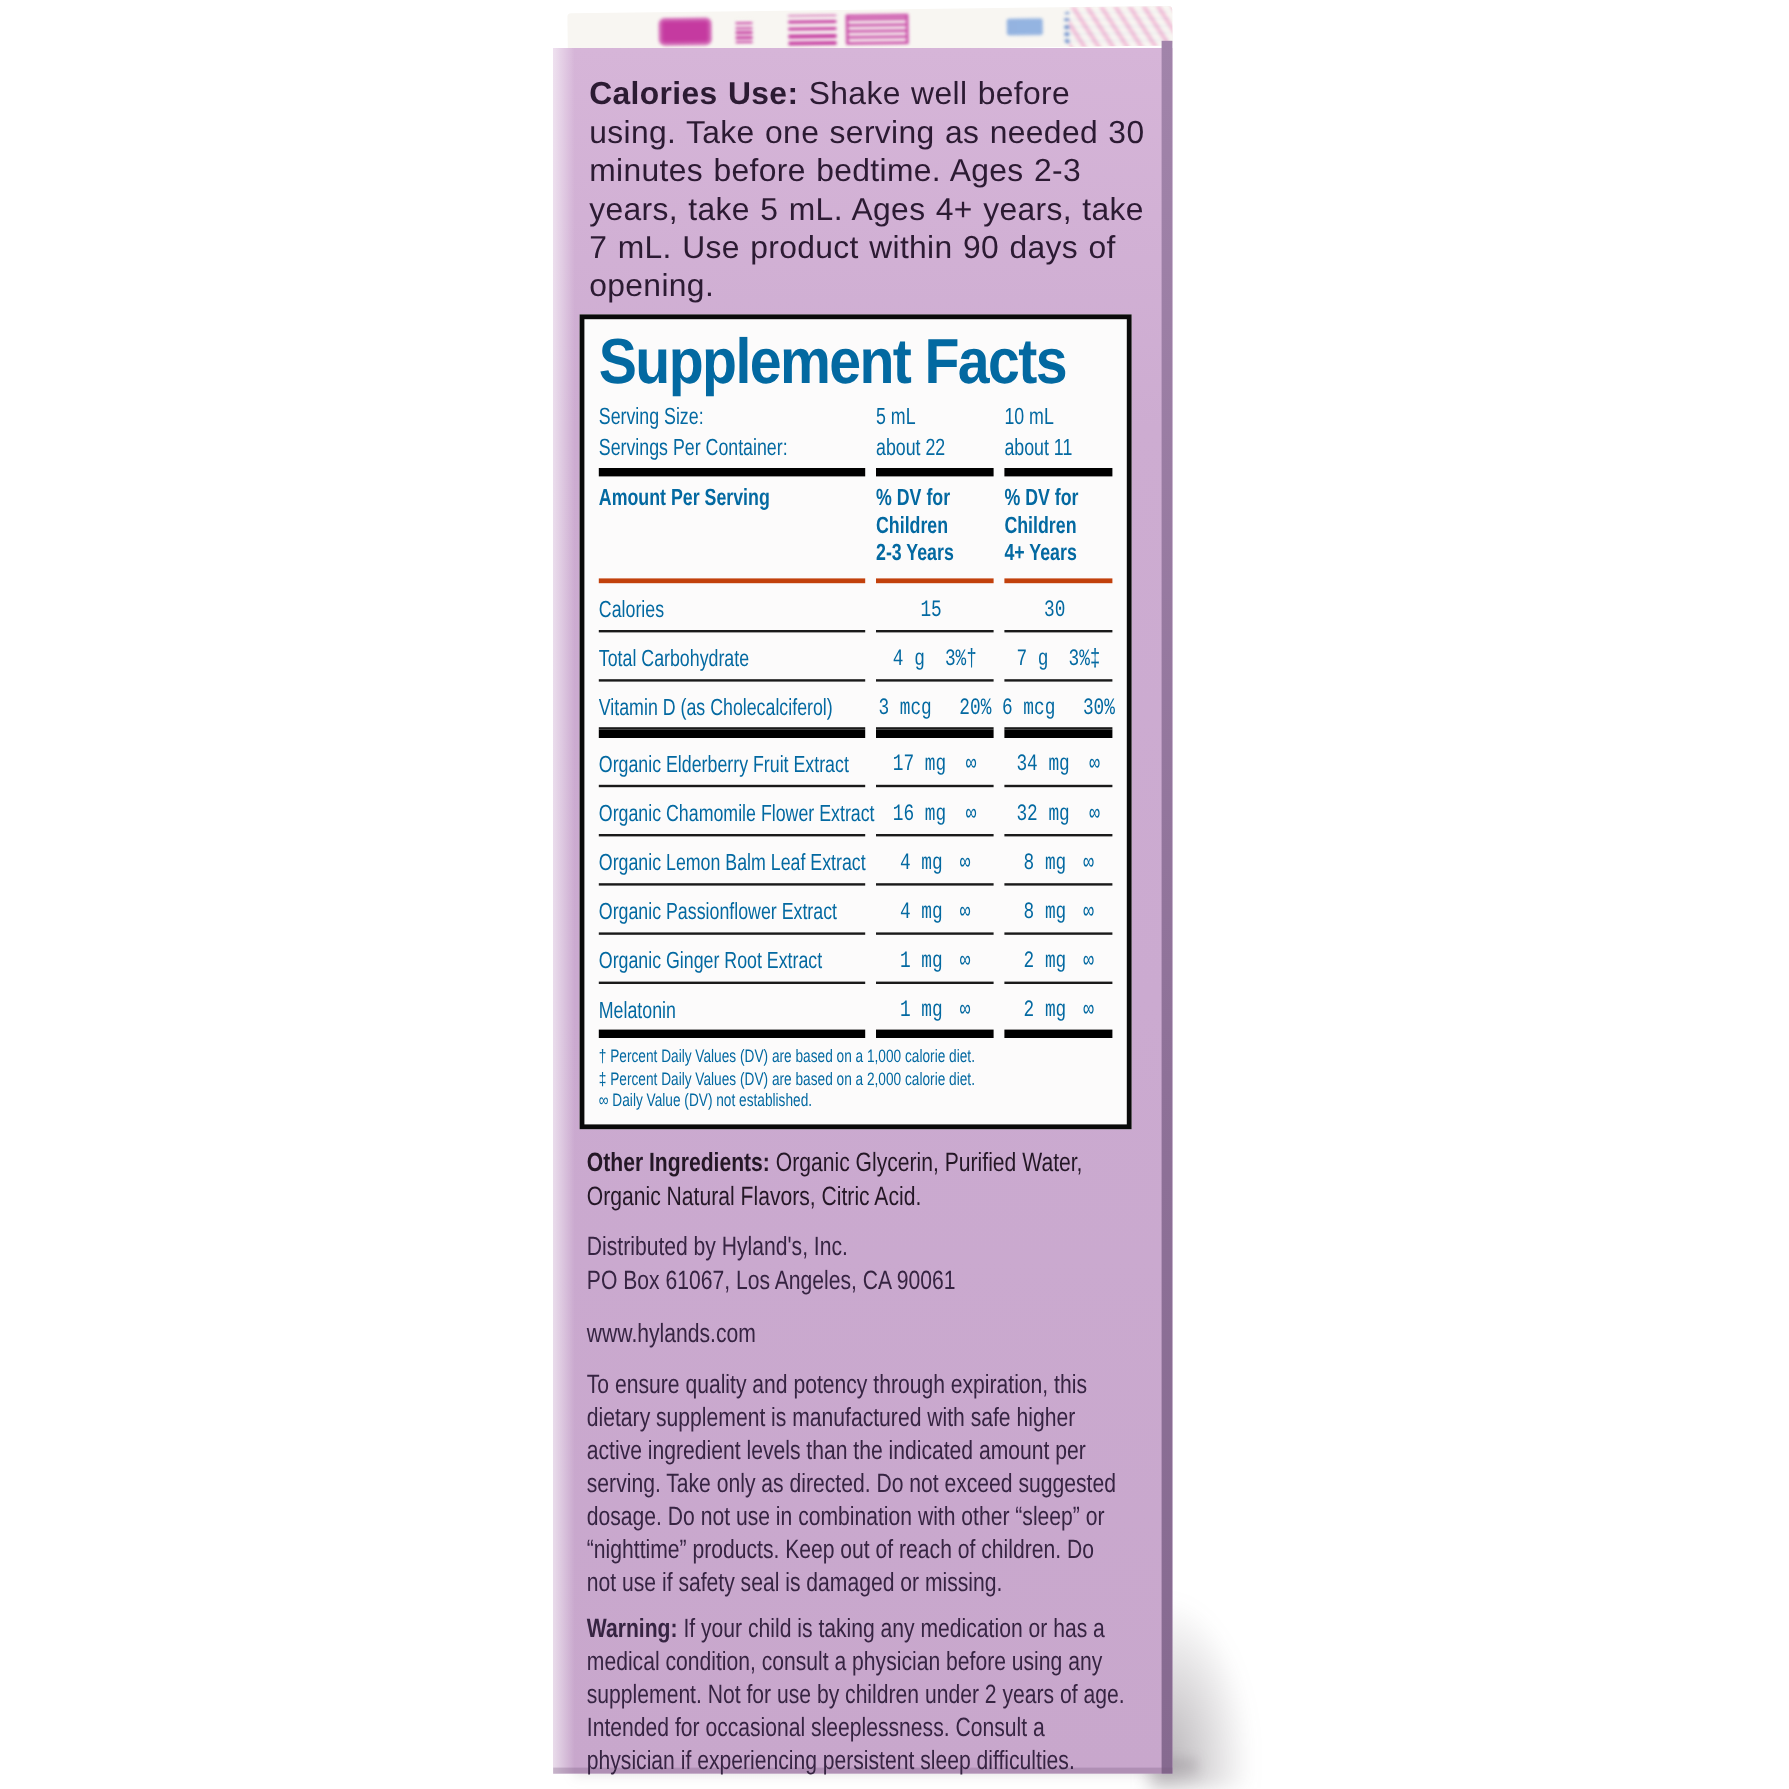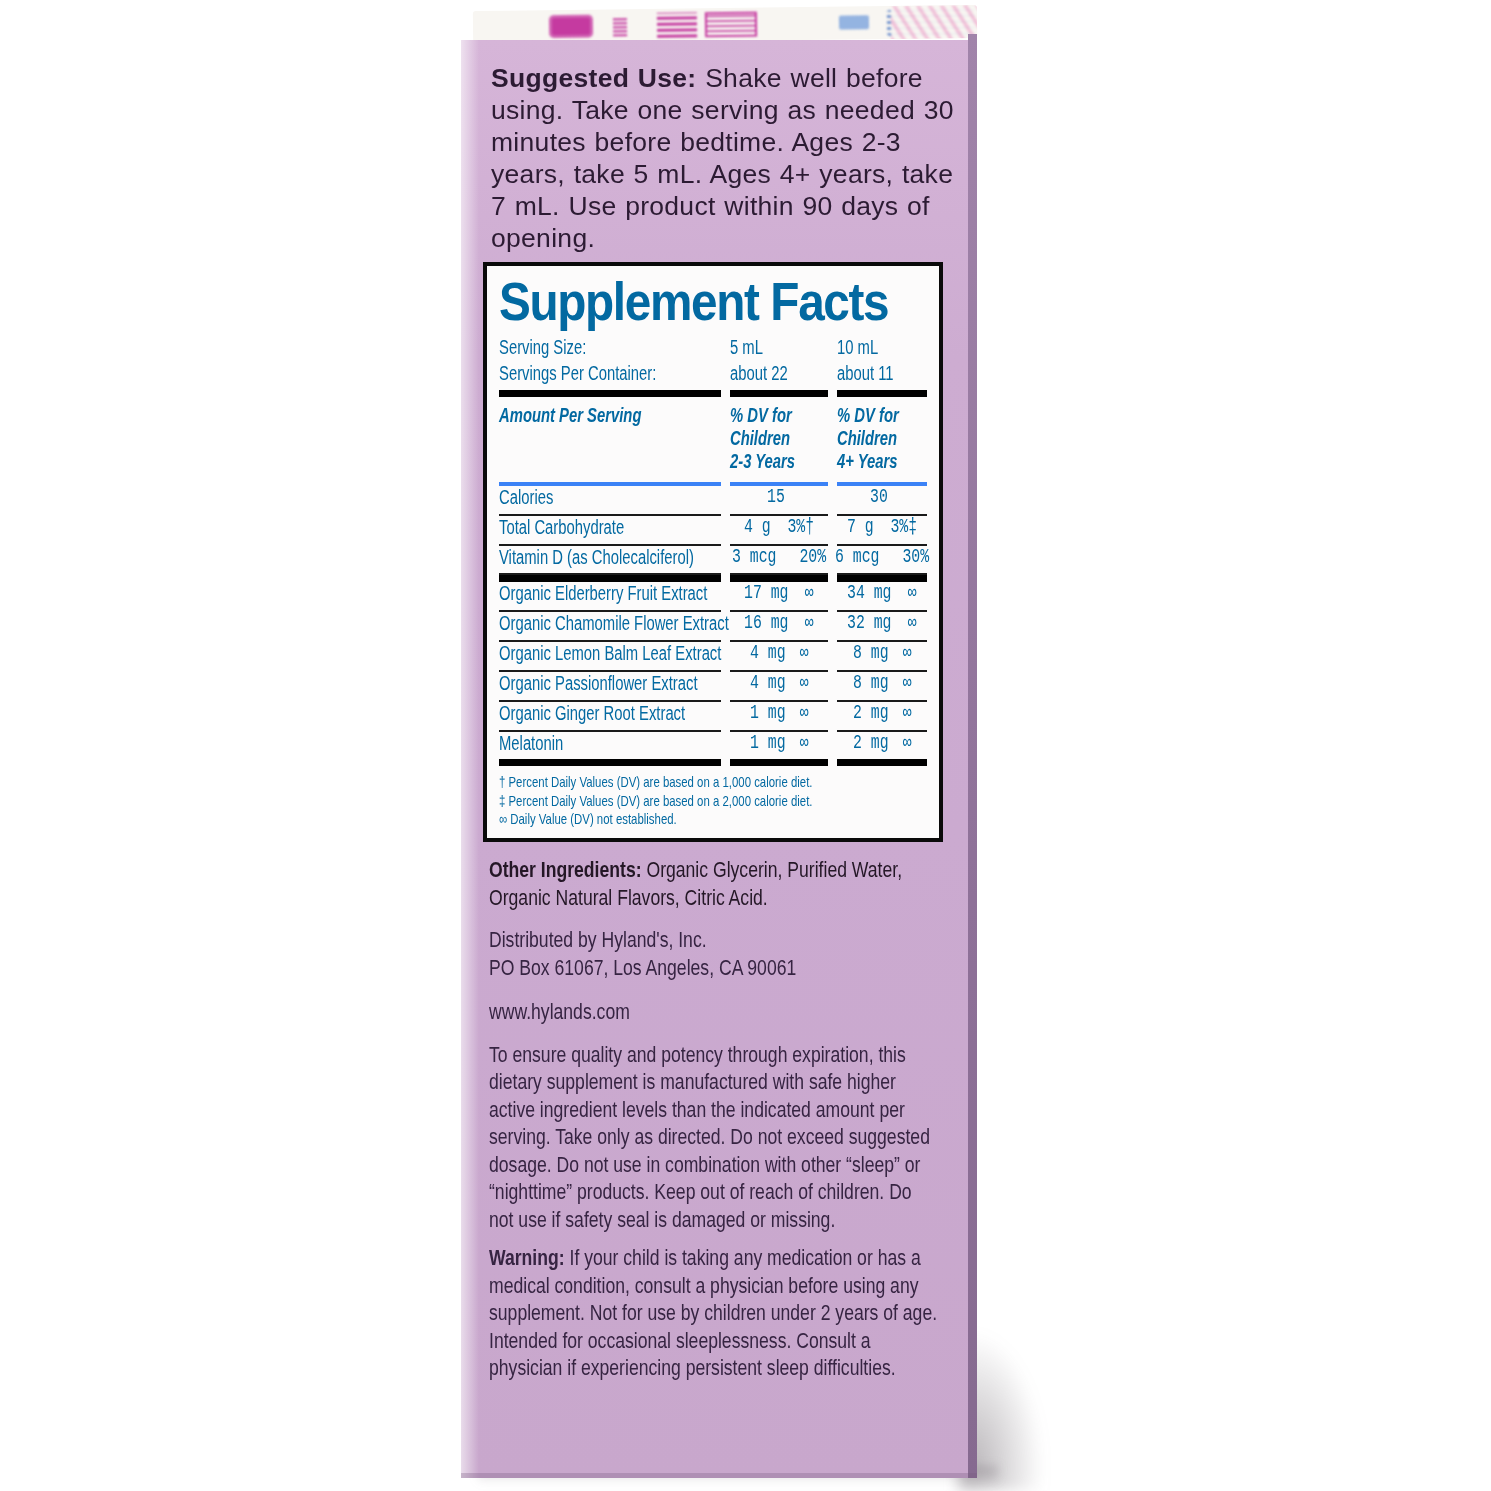--- a/index.html
+++ b/index.html
@@ -49,23 +49,23 @@
     border:4px solid #0a0a0a;padding:8px 12px 10px;color:#0369a1;font-size:19.5px;}
   .cond{display:inline-block;transform:scaleX(.76);transform-origin:0 50%;white-space:nowrap;}
   .cond-r{display:inline-block;transform:scaleX(.76);transform-origin:100% 50%;white-space:nowrap;}
   .condT{display:inline-block;transform:scaleX(.9);transform-origin:0 50%;white-space:nowrap;
     font-weight:700;font-size:53px;letter-spacing:-1.5px;line-height:1.04;}
   .facts-title{margin:0 0 6px 0;}
   .srow,.fhead,.frow,.tbar{display:grid;grid-template-columns:222px 98px 90px;column-gap:9px;}
   .srow > div{padding:1px 0;line-height:1.2;}
   .tbar{margin-top:4px;}
   .tbar i{display:block;height:7px;background:#000;}
-  .fhead > div{border-bottom:4px solid #3b82f6;padding:7px 0 9px;font-weight:700;line-height:1.18;font-style:italic;}
+  .fhead > div{border-bottom:4px solid #c2410c;padding:7px 0 9px;font-weight:700;line-height:1.18;}
   .hl{display:block;}
-  .frow > div{border-bottom:2px solid #1a1a1a;padding:1px 0 5px;line-height:1.12;}
+  .frow > div{border-bottom:2px solid #1a1a1a;padding:12px 0 5px;line-height:1.12;}
   .frow.nb > div{border-bottom:none;}
   .c-val{display:flex;justify-content:center;align-items:baseline;font-family:Liberation Mono, monospace;}
   .sub{padding-left:40px;}
   .fnotes{padding-top:7px;font-size:15px;line-height:1.22;}
   .fline{white-space:nowrap;}
 
   
   .below{margin:0 0 0 28px;color:#362442;}
   .condP{width:562px;transform:scaleX(.8);transform-origin:0 0;font-size:22px;line-height:27.5px;}
   .oi{margin-top:14px;color:#241726;}
@@ -93,21 +93,21 @@
       <span class="g g-blue2"></span>
       <span class="g g-pink"></span>
     </div>
 
     <div class="panel">
       <div class="edge-l"></div>
       <div class="edge-r"></div>
       <div class="edge-b"></div>
 
       <p class="suggested">
-        <strong>Suggested Use:</strong>
+        <strong>Calories Use:</strong>
         <span>Shake well before using. Take one serving as needed 30 minutes before bedtime. Ages 2-3 years, take 5 mL. Ages 4+ years, take 7 mL. Use product within 90 days of opening.</span>
       </p>
 
       <div class="facts">
         <div class="facts-title">
           <span class="condT">Supplement Facts</span>
         </div>
 
         <div class="srow">
           <div><span class="cond">Serving Size:</span></div>

